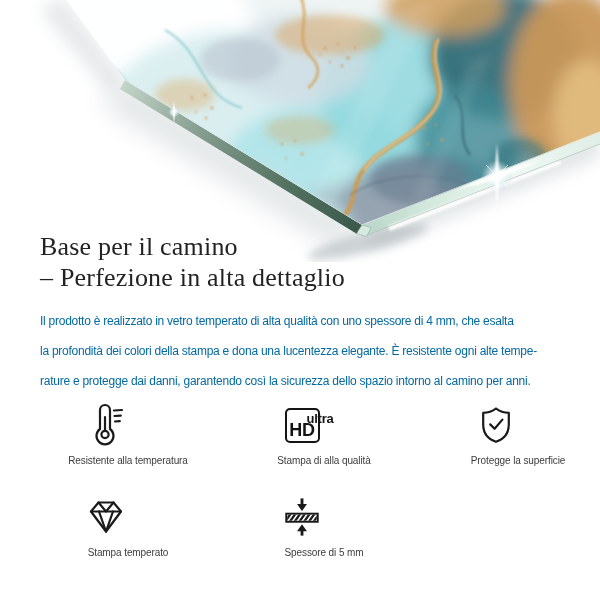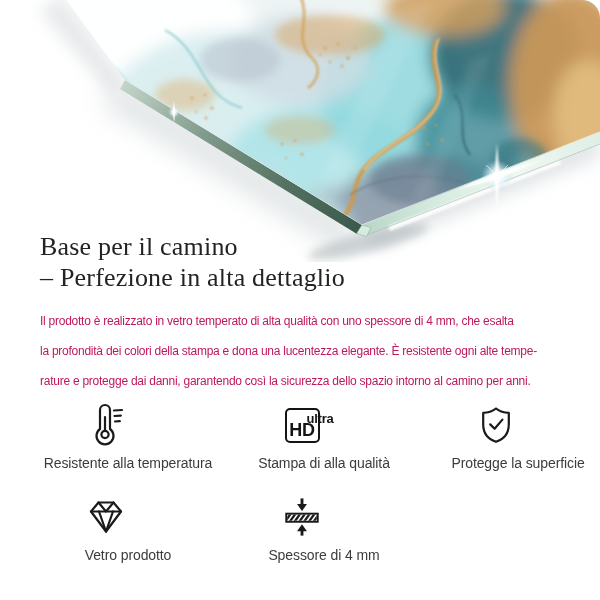--- a/index.html
+++ b/index.html
@@ -1,37 +1,36 @@
 <!DOCTYPE html>
 <html><head>
 <meta charset="utf-8">
 <style>
   html,body{margin:0;padding:0;background:#ffffff;}
   .canvas{
     position:relative;width:600px;height:600px;background:#ffffff;overflow:hidden;
     font-family:"Liberation Sans","DejaVu Sans",sans-serif;
-    border-radius:18px;
   }
   .hero{position:absolute;top:0;left:0;width:600px;height:262px;}
   .content-title{
     position:absolute;top:231px;left:40px;margin:0;
     font-family:"Liberation Serif","DejaVu Serif",serif;
     font-weight:400;font-size:26px;line-height:31px;color:#232323;letter-spacing:.2px;
   }
   .desc{
     position:absolute;top:306px;left:40px;width:530px;
-    font-size:12px;letter-spacing:-0.25px;line-height:30px;color:#be185d;
+    font-size:12px;letter-spacing:-0.25px;line-height:30px;color:#0369a1;
   }
   .features{
     position:absolute;top:398px;left:0;width:600px;
     display:grid;grid-template-columns:212px 180px 208px;grid-auto-rows:83px;row-gap:9px;
   }
   .feature{display:flex;flex-direction:column;align-items:center;justify-content:flex-start;padding-top:4px;}
   .icon-box{height:46px;display:flex;align-items:center;justify-content:center;}
-  .feature-label{margin-top:7px;font-size:14px;letter-spacing:-0.1px;color:#3c3c3c;white-space:nowrap;margin-left:44px;}
+  .feature-label{margin-top:7px;font-size:10px;letter-spacing:-0.1px;color:#3c3c3c;white-space:nowrap;margin-left:44px;}
   .uhd-box{
     width:31px;height:31px;border:2.5px solid #141414;border-radius:5px;
     display:flex;flex-direction:column;align-items:center;justify-content:center;background:#fff;
   }
   .uhd-box .u{font-size:13px;font-weight:700;color:#141414;line-height:9px;letter-spacing:-0.2px;margin-left:36px;}
   .uhd-box .h{font-size:18px;font-weight:700;color:#141414;line-height:14px;letter-spacing:-0.3px;}
   svg .stroke-ic{fill:none;stroke:#1a1a1a;stroke-width:2.2;stroke-linecap:round;stroke-linejoin:round;}
 </style>
 </head>
 <body>
@@ -217,21 +216,21 @@
 
     <div class="feature">
       <div class="icon-box">
         <svg width="44" height="44" viewBox="0 0 44 44">
           <path class="stroke-ic" stroke-width="2" d="M7,16.5 L14.5,7.5 H29.5 L37,16.5 L22,36.5 Z"></path>
           <path class="stroke-ic" stroke-width="2" d="M7,16.5 H37"></path>
           <path class="stroke-ic" stroke-width="2" d="M14.5,7.5 L22,16.5 L29.5,7.5"></path>
           <path class="stroke-ic" stroke-width="2" d="M15,16.5 L22,36.5 M29,16.5 L22,36.5"></path>
         </svg>
       </div>
-      <div class="feature-label">Vetro prodotto</div>
+      <div class="feature-label">Stampa temperato</div>
     </div>
 
 
     <div class="feature">
       <div class="icon-box">
         <svg width="42" height="42" viewBox="0 0 44 44">
           <defs>
               <clipPath id="barClip">
                 <rect x="6.5" y="19.5" width="31" height="6.5"></rect>
               </clipPath>
@@ -245,17 +244,17 @@
             <line x1="22" y1="30" x2="32" y2="16"></line>
             <line x1="27" y1="30" x2="37" y2="16"></line>
             <line x1="32" y1="30" x2="42" y2="16"></line>
           </g>
           <line x1="22" y1="2.5" x2="22" y2="9" stroke="#1a1a1a" stroke-width="3"></line>
           <polygon points="16.8,8.5 27.2,8.5 22,15.8" fill="#1a1a1a"></polygon>
           <line x1="22" y1="41.5" x2="22" y2="35" stroke="#1a1a1a" stroke-width="3"></line>
           <polygon points="16.8,36.8 27.2,36.8 22,29.6" fill="#1a1a1a"></polygon>
         </svg>
       </div>
-      <div class="feature-label">Spessore di 4 mm</div>
+      <div class="feature-label">Spessore di 5 mm</div>
     </div>
 
   </div>
 </div>
 
 </body></html>

